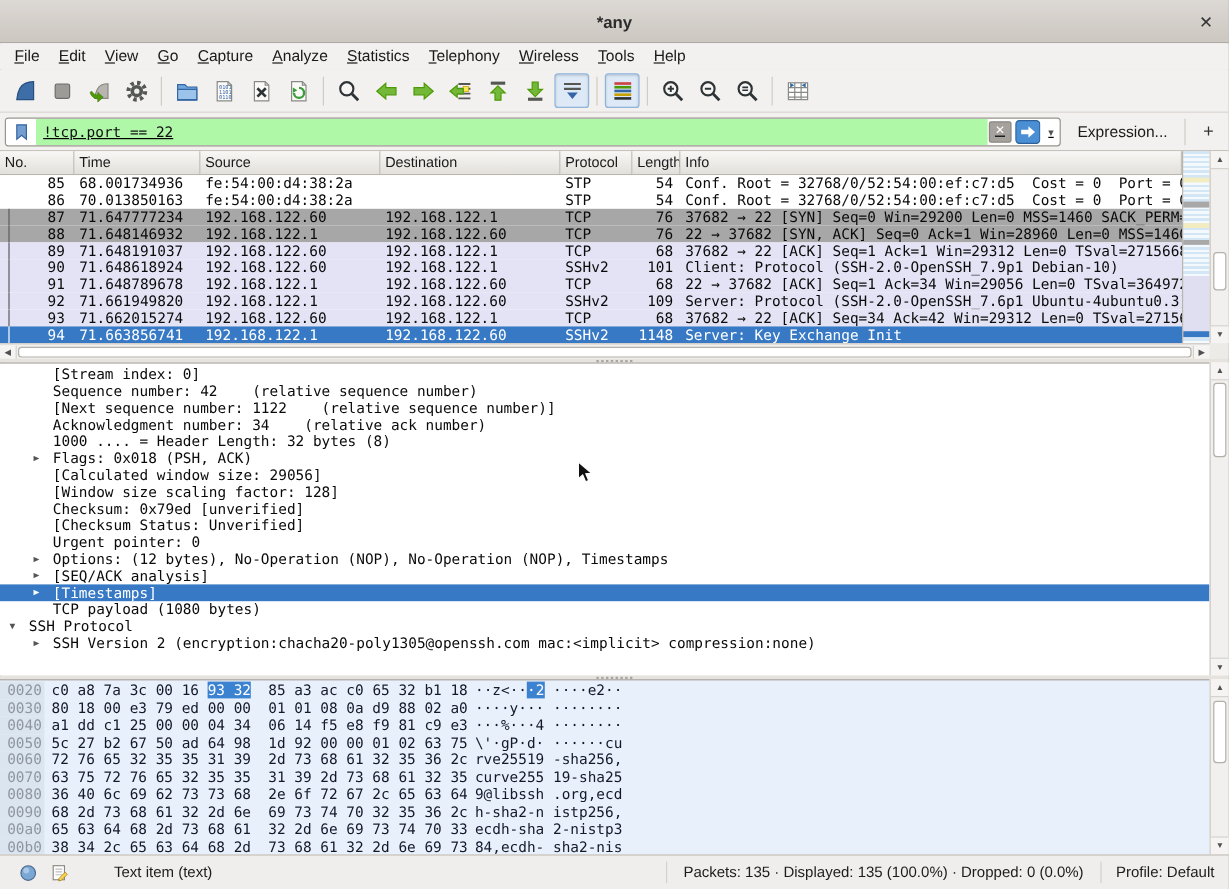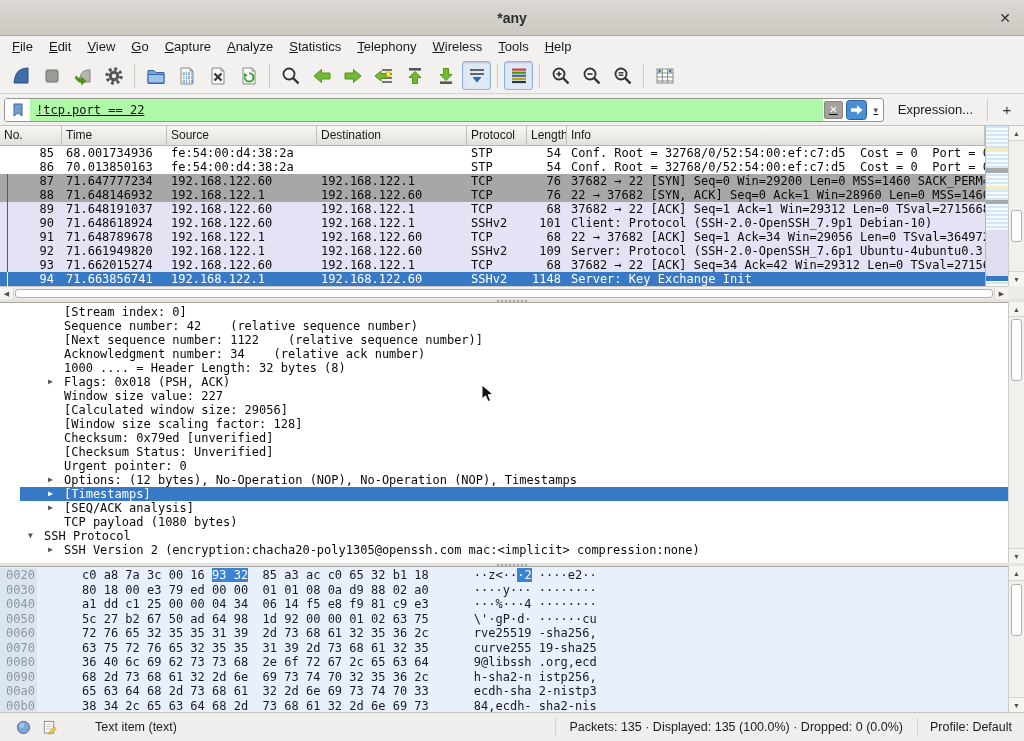--- a/index.html
+++ b/index.html
@@ -92,32 +92,32 @@
   .splitter { position:absolute; left:0; right:0; height:3px; background:#e6e3df; }
   .splitter::after { content:""; position:absolute; left:50%; top:1px; width:30px; margin-left:-15px;
     border-top:2px dotted #a9a5a0; }
   #split1 { top:299px; }
   #split2 { top:563px; }
 
   
   #detail { position:absolute; top:302px; left:0; width:1008px; height:261px; background:#fff;
     border-top:1px solid #a9a5a0; overflow:hidden; font-family:"DejaVu Sans Mono",monospace; font-size:12px; }
   #detail-lines { padding-top:2px; }
-  .dline { height:14px; line-height:14px; white-space:pre; color:#0a0a0a;margin-left:20px; }
+  .dline { height:14px; line-height:14px; white-space:pre; color:#0a0a0a; }
   .dline.dsel { background:#3779c4; color:#fff; }
   .dexp { display:inline-block; width:16px; font-size:8px; color:#555; vertical-align:top; }
   .dline.dsel .dexp { color:#fff; }
   #dvscroll { top:302px; left:1008px; height:261px; }
   #dvscroll .sthumb { top:17px; height:62px; }
 
   
   #hex { position:absolute; top:566px; left:0; width:1008px; height:146px; background:#e8f1fb;
     border-top:1px solid #a9a5a0; overflow:hidden; font-family:"DejaVu Sans Mono",monospace; font-size:12px; }
   #hexrows { padding-top:1px; }
-  .hexrow { display:flex; height:14.5px; line-height:14.5px; white-space:pre; color:#15182b;gap:39px; }
+  .hexrow { display:flex; height:14.5px; line-height:14.5px; white-space:pre; color:#15182b; }
   .hoff { width:37px; background:#dbe5f0; color:#8f96a2; padding-left:6px; }
   .hbytes { margin-left:6px; }
   .hascii { margin-left:6px; }
   .hl { background:#3b82d0; color:#fff; }
   #hvscroll { top:566px; left:1008px; height:146px; }
   #hvscroll .sthumb { top:18px; height:52px; }
 
   
   #statusbar { position:absolute; top:712px; left:0; right:0; height:29px; background:#f0eeec;
     border-top:1px solid #c6c2bc; display:flex; align-items:center; font-size:12.5px; color:#1c1c1c; }
@@ -488,29 +488,28 @@
   <div id="split1" class="splitter"></div>
 
   <div id="detail">
     <div id="detail-lines">
         <div class="dline" style="padding-left: 44px;"><span>[Stream index: 0]</span></div>
         <div class="dline" style="padding-left: 44px;"><span>Sequence number: 42    (relative sequence number)</span></div>
         <div class="dline" style="padding-left: 44px;"><span>[Next sequence number: 1122    (relative sequence number)]</span></div>
         <div class="dline" style="padding-left: 44px;"><span>Acknowledgment number: 34    (relative ack number)</span></div>
         <div class="dline" style="padding-left: 44px;"><span>1000 .... = Header Length: 32 bytes (8)</span></div>
         <div class="dline" style="padding-left: 28px;"><span class="dexp">▶</span><span>Flags: 0x018 (PSH, ACK)</span></div>
-        <div class="dline" style="padding-left: 44px;"><span>Window size value: 227</span></div>
         <div class="dline" style="padding-left: 44px;"><span>[Calculated window size: 29056]</span></div>
         <div class="dline" style="padding-left: 44px;"><span>[Window size scaling factor: 128]</span></div>
         <div class="dline" style="padding-left: 44px;"><span>Checksum: 0x79ed [unverified]</span></div>
         <div class="dline" style="padding-left: 44px;"><span>[Checksum Status: Unverified]</span></div>
         <div class="dline" style="padding-left: 44px;"><span>Urgent pointer: 0</span></div>
         <div class="dline" style="padding-left: 28px;"><span class="dexp">▶</span><span>Options: (12 bytes), No-Operation (NOP), No-Operation (NOP), Timestamps</span></div>
+        <div class="dline" style="padding-left: 28px;"><span class="dexp">▶</span><span>[SEQ/ACK analysis]</span></div>
         <div class="dline dsel" style="padding-left: 28px;"><span class="dexp">▶</span><span>[Timestamps]</span></div>
-        <div class="dline" style="padding-left: 28px;"><span class="dexp">▶</span><span>[SEQ/ACK analysis]</span></div>
         <div class="dline" style="padding-left: 44px;"><span>TCP payload (1080 bytes)</span></div>
         <div class="dline" style="padding-left: 8px;"><span class="dexp">▼</span><span>SSH Protocol</span></div>
         <div class="dline" style="padding-left: 28px;"><span class="dexp">▶</span><span>SSH Version 2 (encryption:chacha20-poly1305@openssh.com mac:&lt;implicit&gt; compression:none)</span></div>
       </div>
   </div>
   <div id="dvscroll" class="vscroll">
     <div class="sbtn up">▲</div>
     <div class="sthumb"></div>
     <div class="sbtn down">▼</div>
   </div>

